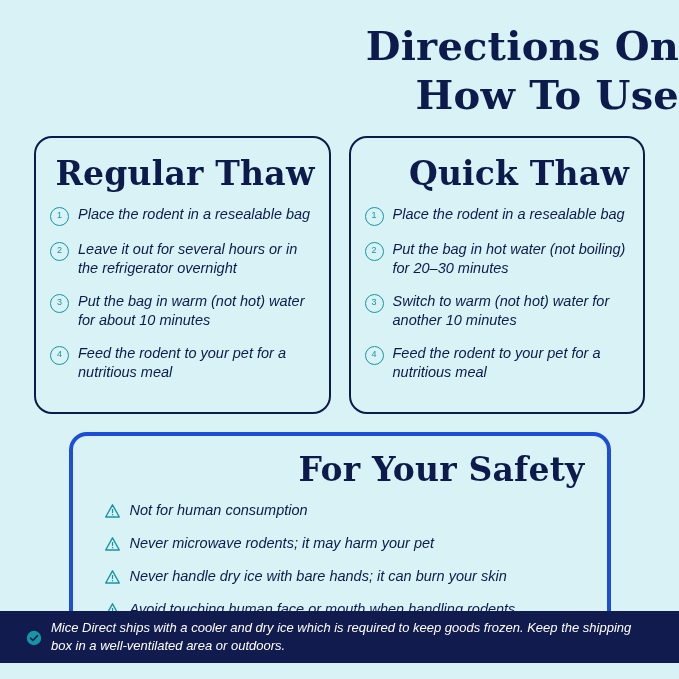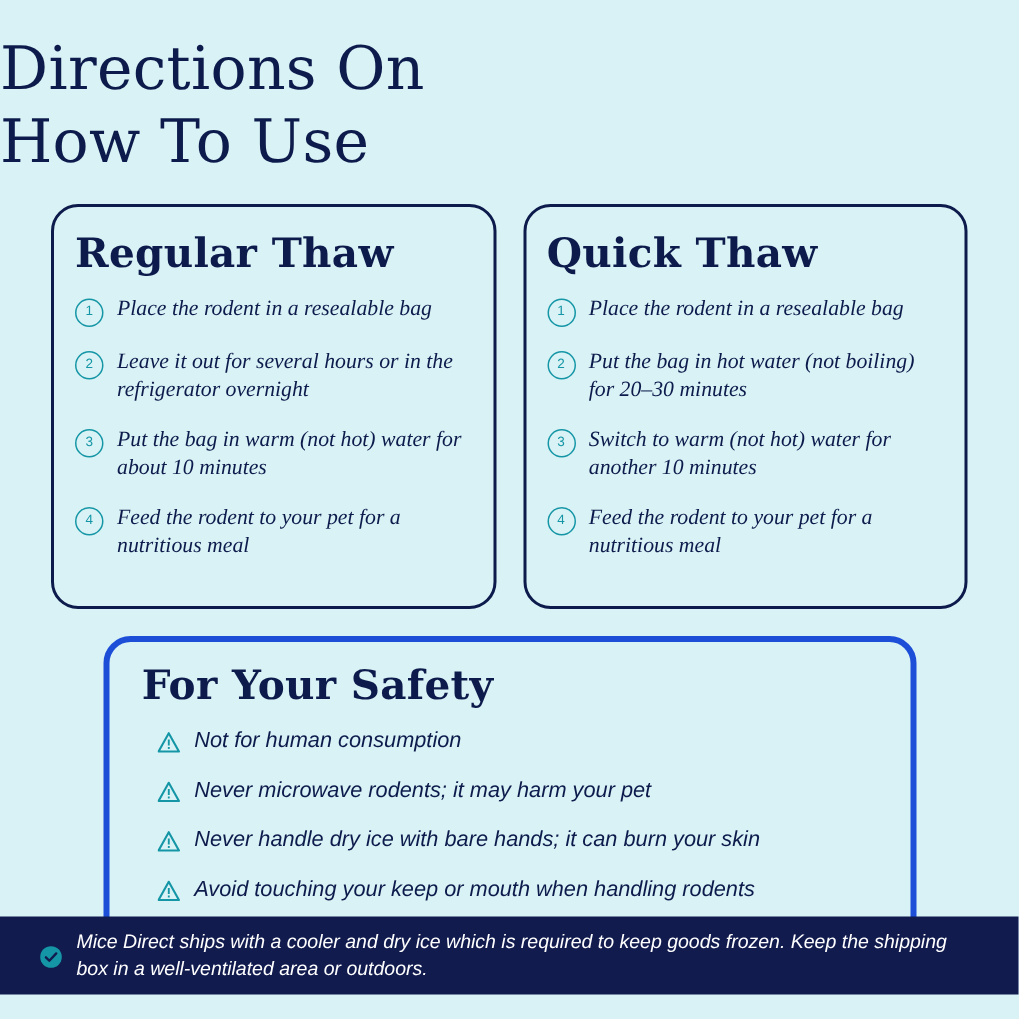--- a/index.html
+++ b/index.html
@@ -15,24 +15,24 @@
     position: relative;
   }
   .page {
     width: 679px;
     height: 679px;
     position: relative;
     box-sizing: border-box;
     background: #d9f2f5;
   }
   .title {
-    text-align: left;
+    text-align: right;
     color: #0d1b4c;
     font-family: "DejaVu Serif", serif;
-    font-weight: normal;
+    font-weight: bold;
     font-size: 40px;
     line-height: 1.22;
     letter-spacing: 0.2px;
     padding-top: 22px;
   }
   .title .line2 {
     display: block;
   }
   .cards-row {
     display: flex;
@@ -47,25 +47,25 @@
     border-radius: 18px;
     background: #d9f2f5;
     box-sizing: border-box;
     padding: 10px 14px 16px 14px;
   }
   .card.half {
     width: 297px;
     min-height: 255px;
   }
   .card-title {
-    text-align: left;
+    text-align: right;
     color: #0d1b4c;
     font-family: "DejaVu Serif", serif;
     font-weight: bold;
-    font-size: 27px;
+    font-size: 33px;
     margin: 6px 0 12px 0;
     letter-spacing: 0.2px;
   }
   .steps {
     list-style: none;
     margin: 0;
     padding: 0;
   }
   .step {
     display: flex;
@@ -84,21 +84,21 @@
     line-height: 15px;
     text-align: center;
     margin-top: 2px;
     font-family: "Liberation Sans", sans-serif;
   }
   .step-text {
     color: #0d1b4c;
     font-size: 14.5px;
     line-height: 1.32;
     font-style: italic;
-    font-family: Liberation Serif, serif;
+    font-family: Liberation Sans, sans-serif;
   }
   .safety-card {
     margin: 18px auto 0 auto;
     width: 542px;
     box-sizing: border-box;
     border: 4px solid #1d4ed8;
     border-radius: 18px;
     padding: 8px 22px 16px 22px;
     background: #d9f2f5;
   }
@@ -246,21 +246,21 @@
         <span class="safety-text">Never handle dry ice with bare hands; it can burn your skin</span>
       </li>
       <li class="safety-item">
         <span class="warn-icon">
           <svg width="15" height="14" viewBox="0 0 15 14">
               <path d="M7.5 0.8 L14.3 13 L0.7 13 Z" fill="none" stroke="#1596a6" stroke-width="1.4" stroke-linejoin="round"></path>
               <rect x="6.9" y="5" width="1.25" height="4" fill="#1596a6"></rect>
               <rect x="6.9" y="10" width="1.25" height="1.3" fill="#1596a6"></rect>
             </svg>
         </span>
-        <span class="safety-text">Avoid touching your keep or mouth when handling rodents</span>
+        <span class="safety-text">Avoid touching human face or mouth when handling rodents</span>
       </li>
     </ul>
   </div>
 
   <div class="footer">
     <span class="check-icon">
       <svg width="16" height="16" viewBox="0 0 16 16">
           <circle cx="8" cy="8" r="7.2" fill="#1596a6"></circle>
           <path d="M4.6 8.2 L6.9 10.5 L11.5 5.6" fill="none" stroke="#111b4e" stroke-width="1.6" stroke-linecap="round" stroke-linejoin="round"></path>
         </svg>

